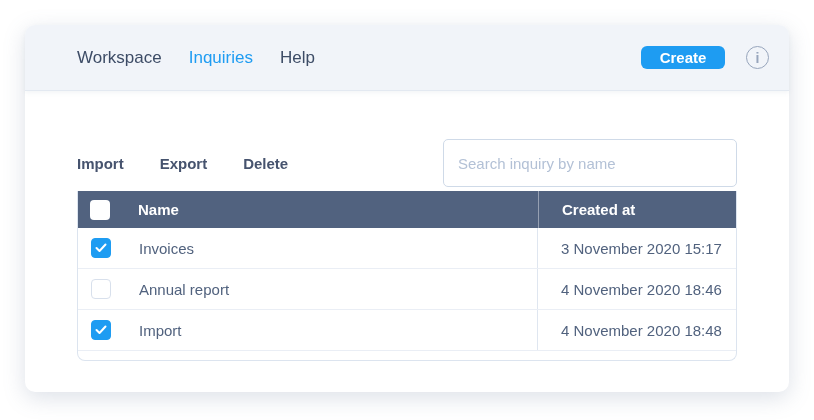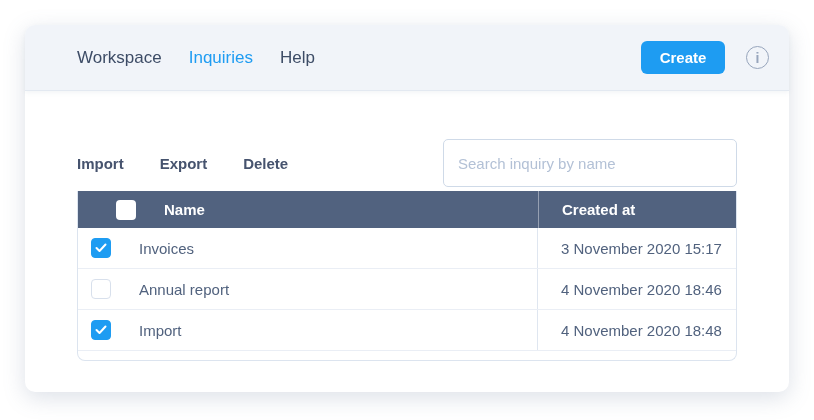--- a/index.html
+++ b/index.html
@@ -31,21 +31,21 @@
     font-size: 17px;
     color: #3d4c66;
     cursor: pointer;
     white-space: nowrap;
   }
   .nav-item.active { color: var(--accent, #1e9cf2); }
 
   .create-btn {
     margin-left: auto;
     margin-right: 21px;
-    width: 84px; height: 33px;
+    width: 84px; height: 23px;
     border: none;
     border-radius: 6px;
     background: var(--accent, #1e9cf2);
     color: #ffffff;
     font-family: "Liberation Sans", sans-serif;
     font-size: 15px;
     font-weight: 700;
     cursor: pointer;
   }
   .info-icon {
@@ -99,21 +99,20 @@
     border-radius: 0 0 8px 8px;
     padding-bottom: 9px;
     overflow: hidden;
   }
   .thead {
     display: flex;
     align-items: stretch;
     height: 37px;
     background: var(--table-header-bg, #51627f);
     margin: 0 -1px;
-    padding-left: 26px;
   }
   .thead .col-date { border-left: 1px solid rgba(255,255,255,0.40); text-align: center; }
   .th-label {
     color: #ffffff;
     font-size: 15px;
     font-weight: 700;
     align-self: center;
   }
 
   .row {

